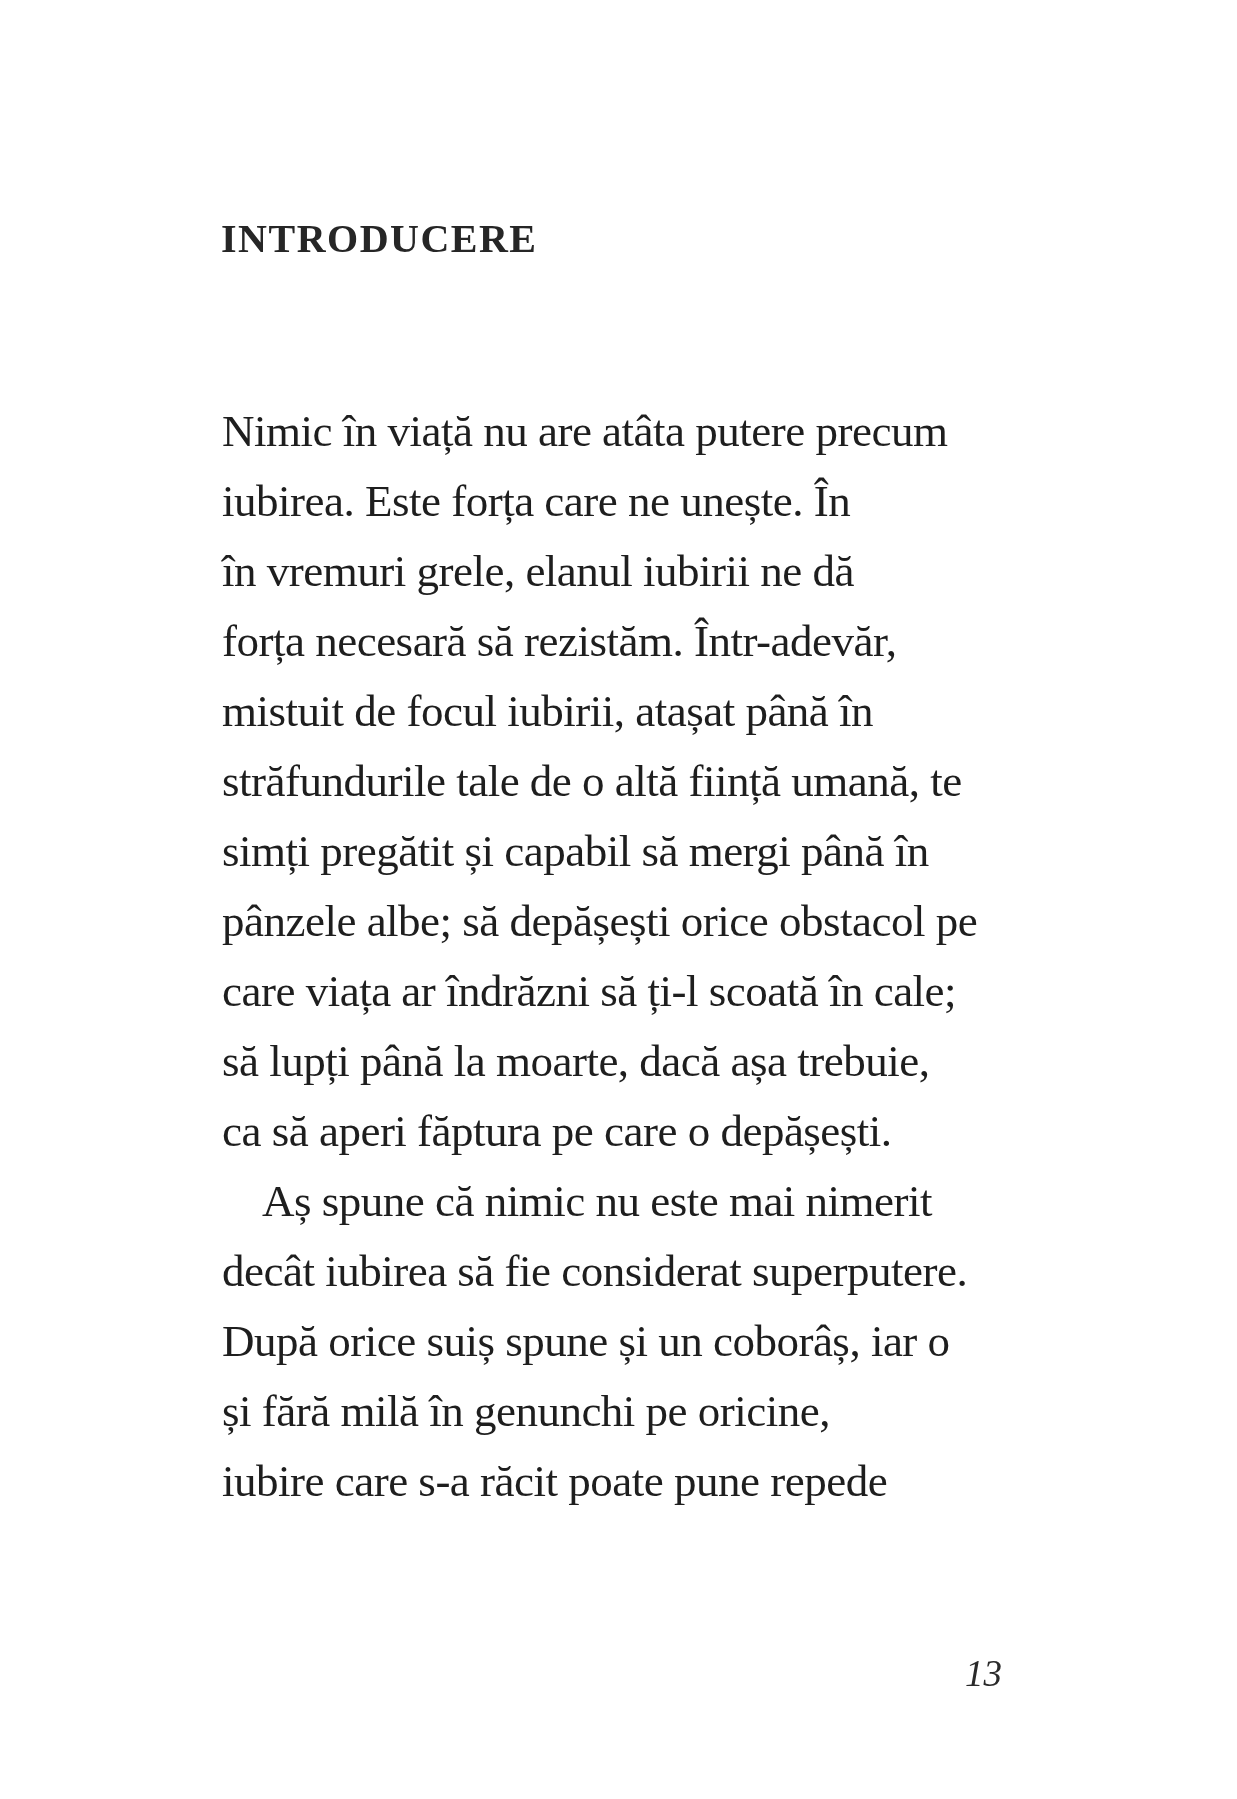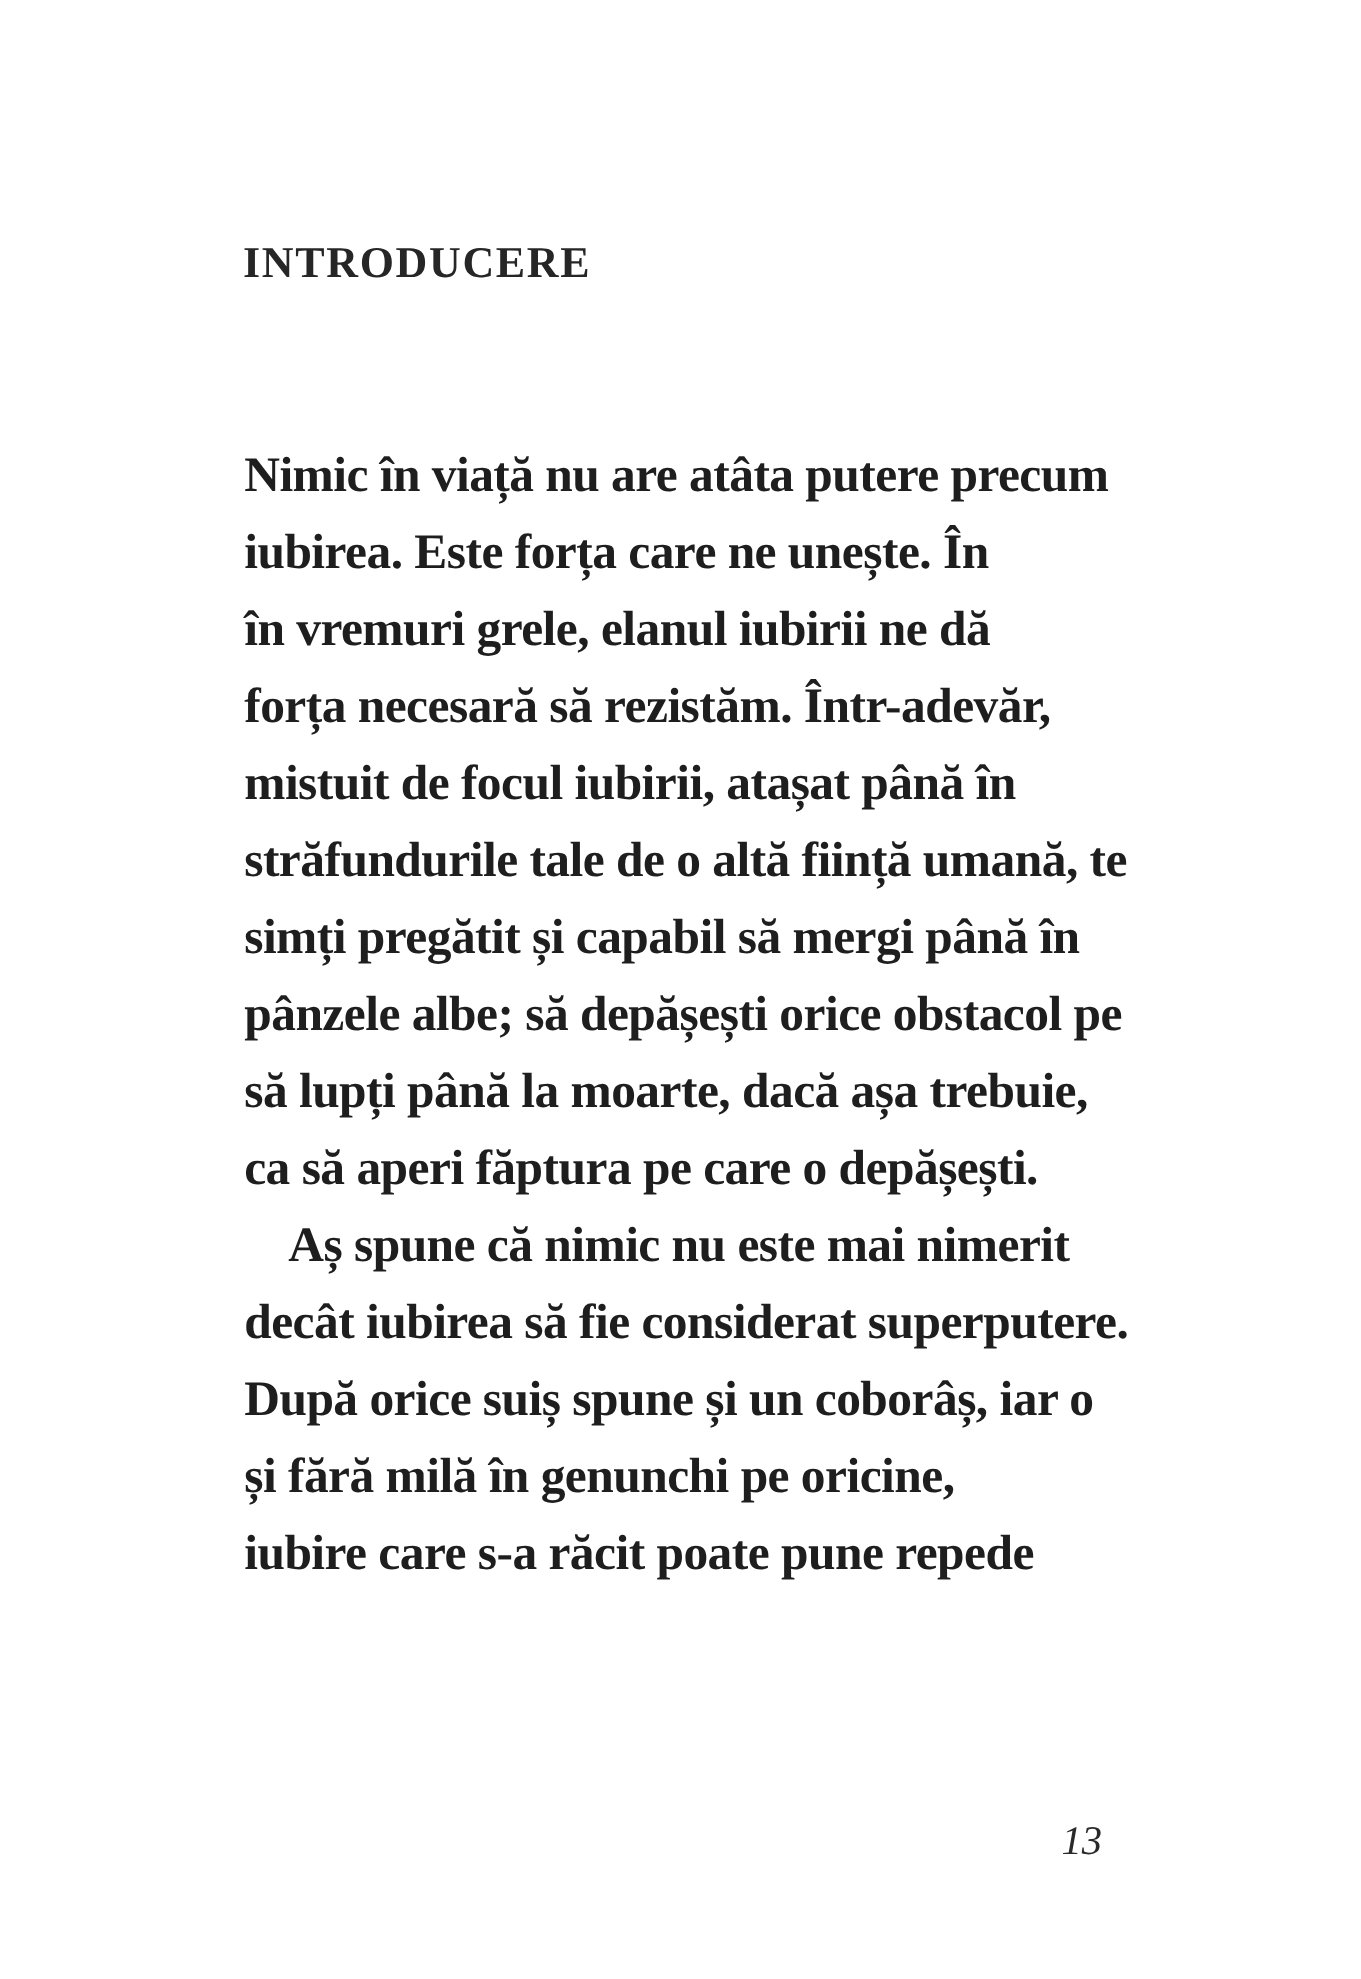--- a/index.html
+++ b/index.html
@@ -29,21 +29,20 @@
   }
   .body-text {
     position: absolute;
     left: 222px;
     top: 396px;
     width: 960px;
     font-size: 45px;
     line-height: 70px;
     letter-spacing: -0.5px;
     color: #1e1e1e;
-    font-weight: bold;
   }
   .text-line {
     white-space: nowrap;
     height: 70px;
   }
   .para-indent-first .text-line:first-child {
     text-indent: 40px;
   }
   .page-number {
     position: absolute;
@@ -67,20 +66,21 @@
 
     <div class="paragraph">
       <div class="text-line">Nimic în viață nu are atâta putere precum</div>
       <div class="text-line">iubirea. Este forța care ne unește. În</div>
       <div class="text-line">în vremuri grele, elanul iubirii ne dă</div>
       <div class="text-line">forța necesară să rezistăm. Într-adevăr,</div>
       <div class="text-line">mistuit de focul iubirii, atașat până în</div>
       <div class="text-line">străfundurile tale de o altă ființă umană, te</div>
       <div class="text-line">simți pregătit și capabil să mergi până în</div>
       <div class="text-line">pânzele albe; să depășești orice obstacol pe</div>
+      <div class="text-line">care viața ar îndrăzni să ți-l scoată în cale;</div>
       <div class="text-line">să lupți până la moarte, dacă așa trebuie,</div>
       <div class="text-line">ca să aperi făptura pe care o depășești.</div>
     </div>
 
     <div class="paragraph para-indent-first">
       <div class="text-line">Aș spune că nimic nu este mai nimerit</div>
       <div class="text-line">decât iubirea să fie considerat superputere.</div>
       <div class="text-line">După orice suiș spune și un coborâș, iar o</div>
       <div class="text-line">și fără milă în genunchi pe oricine,</div>
       <div class="text-line">iubire care s-a răcit poate pune repede</div>

